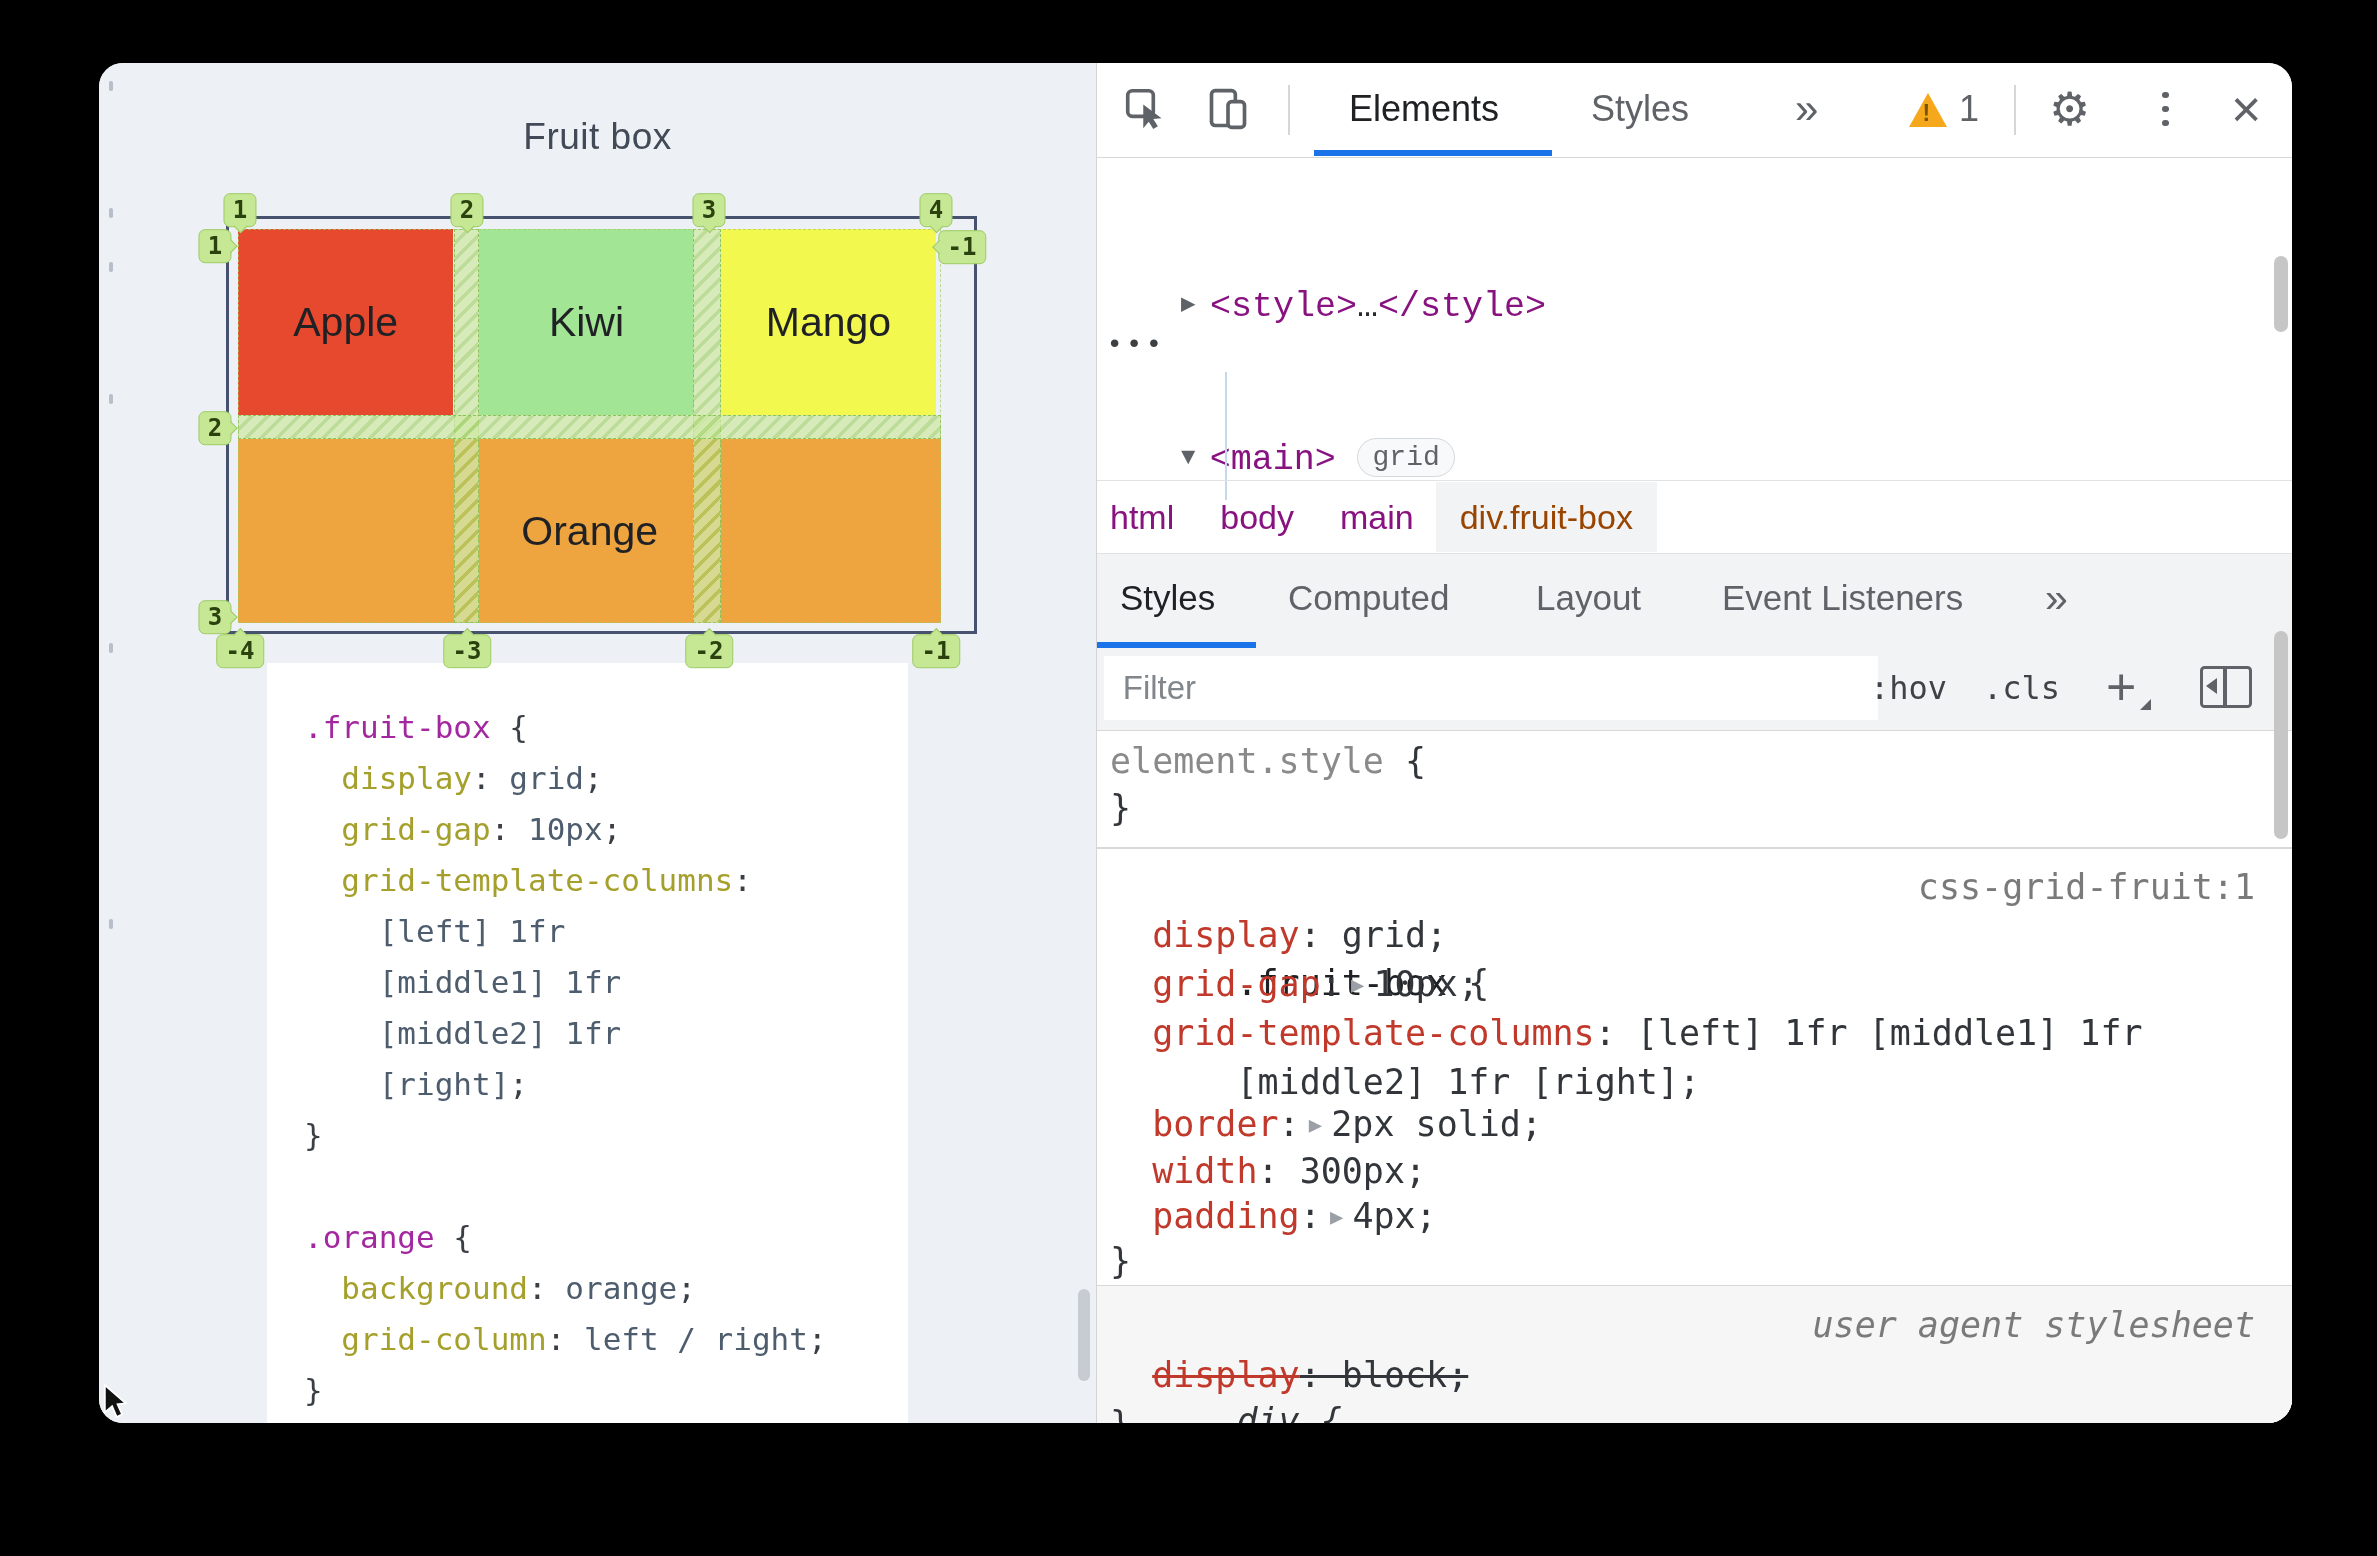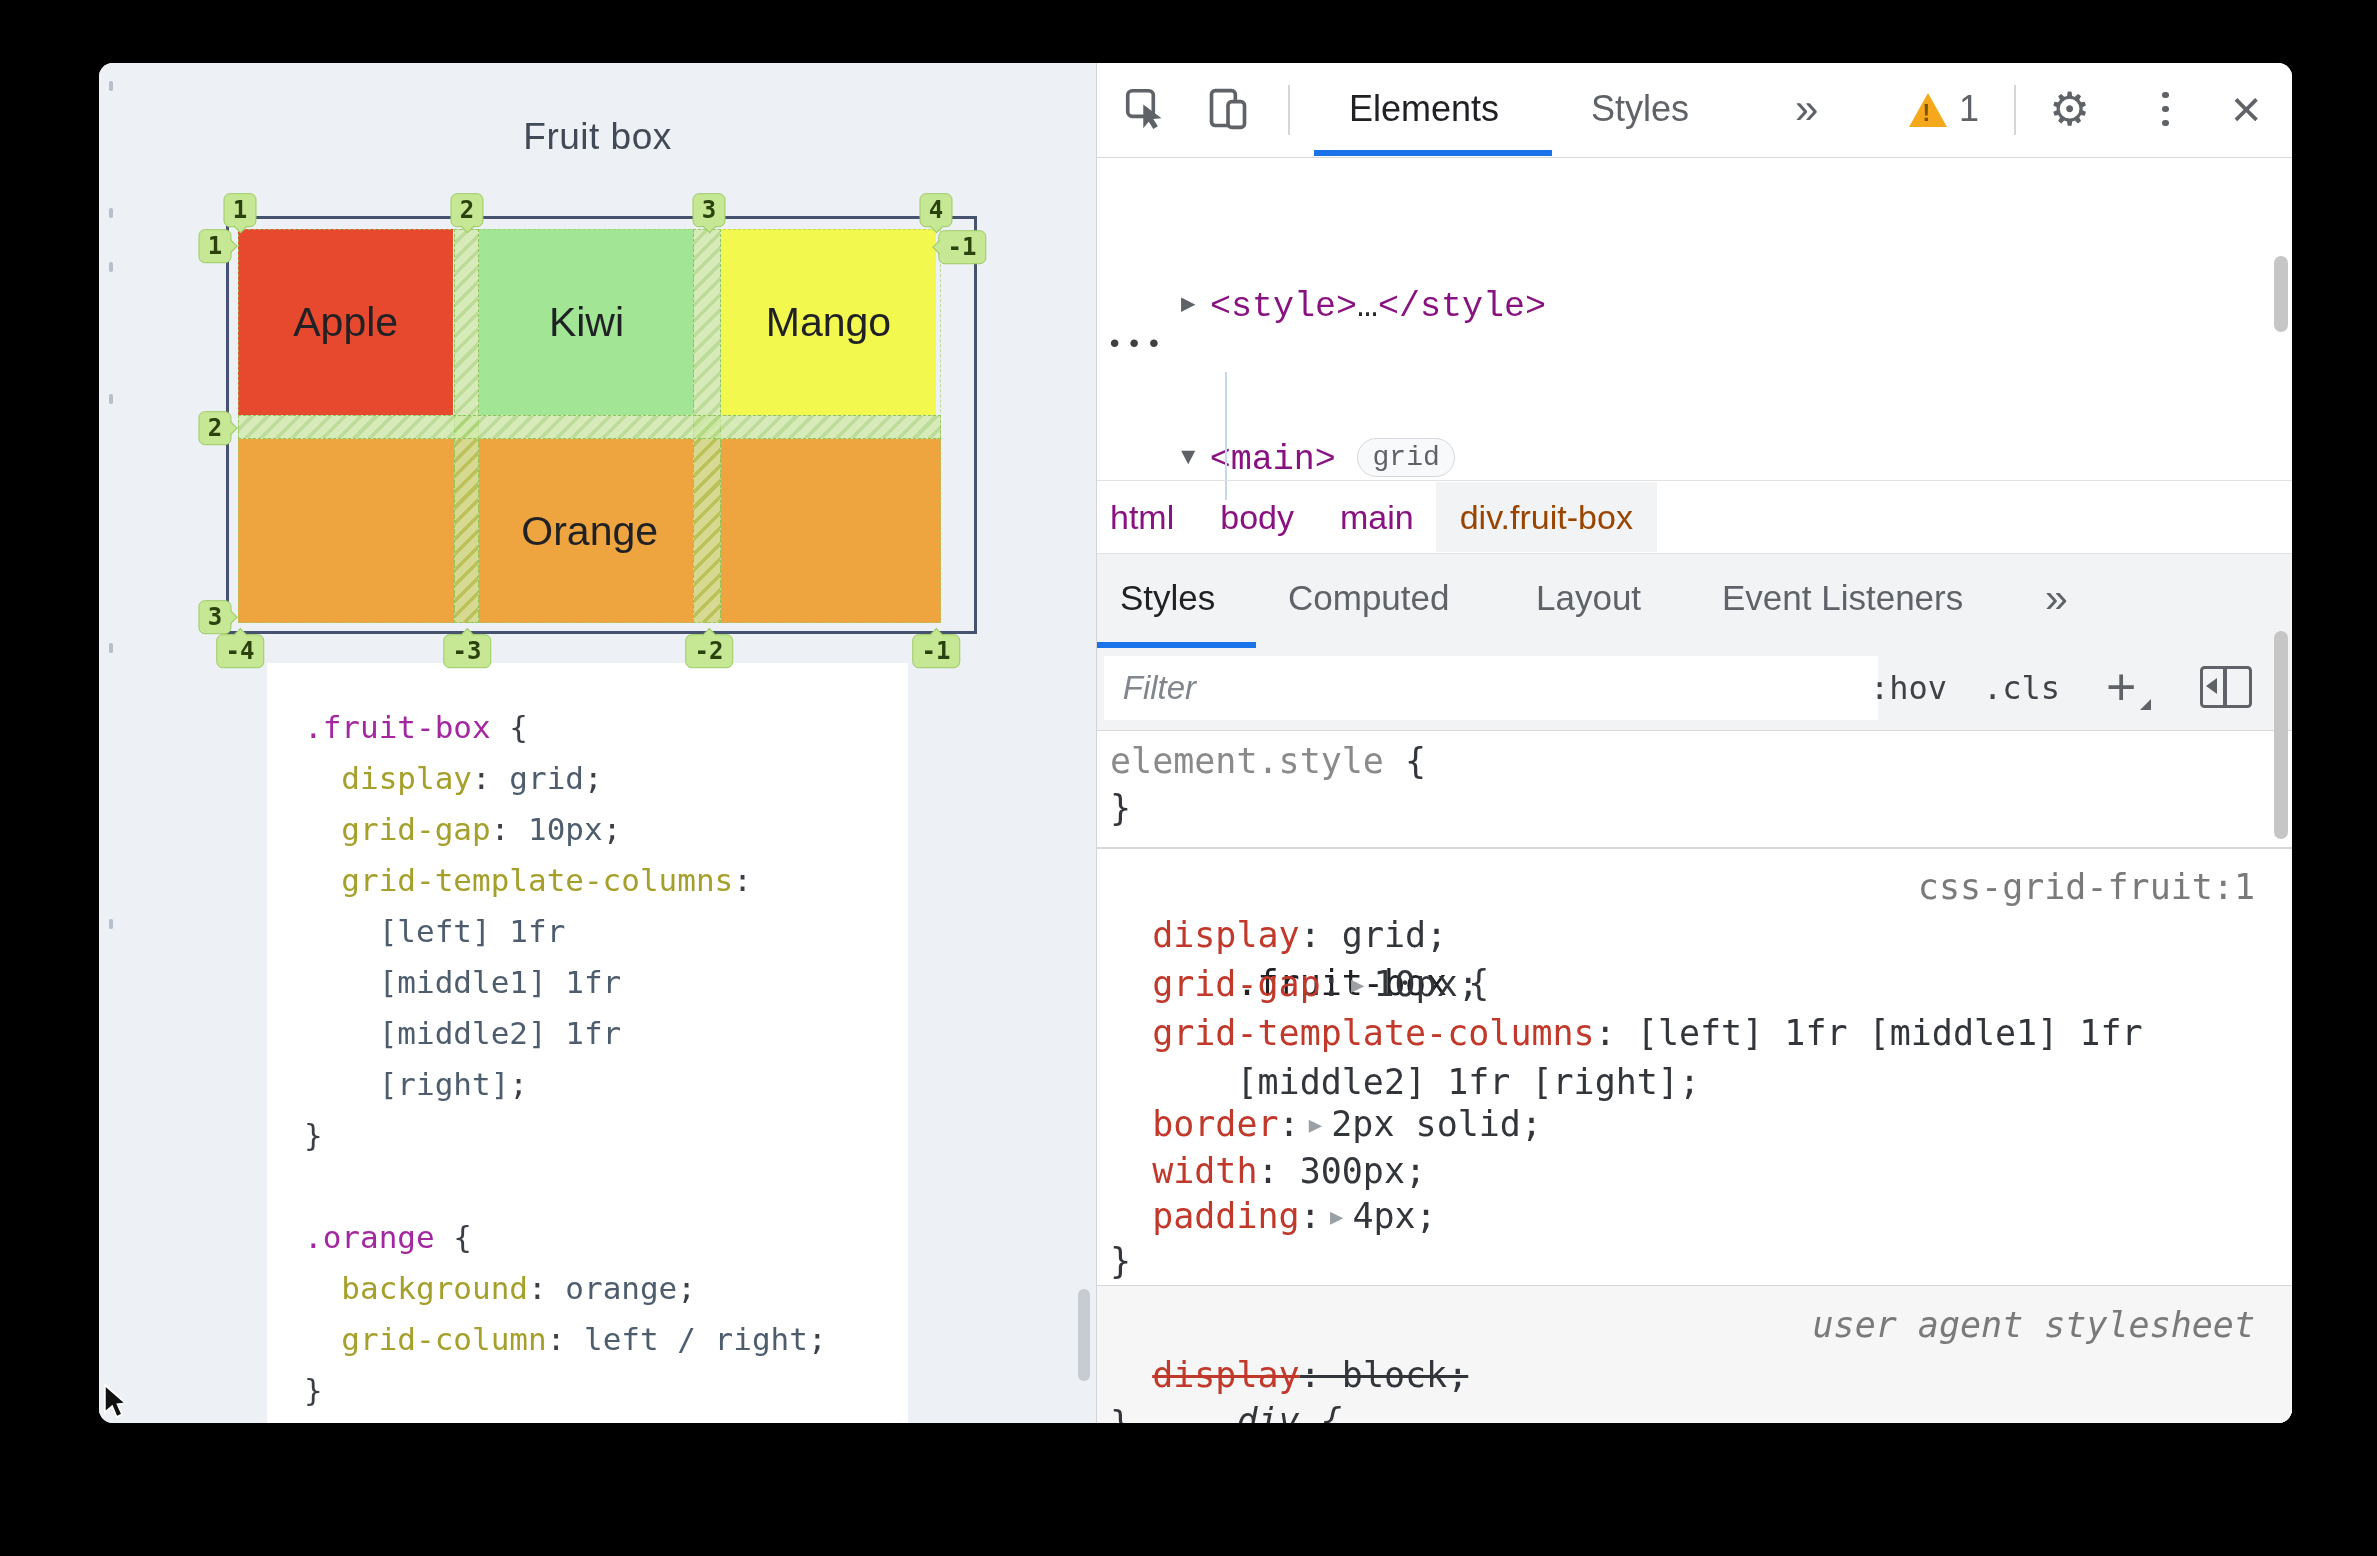--- a/index.html
+++ b/index.html
@@ -1,19 +1,19 @@
 <!DOCTYPE html>
 <html style="font-size:14.7px"><head>
 <meta charset="utf-8">
 <style>
   html,body{margin:0;padding:0;background:#000;}
   .canvas{position:relative;width:2377px;height:1556px;background:#000;overflow:hidden;
           font-family:"Liberation Sans",sans-serif;}
   .window{position:absolute;left:99px;top:63px;width:2193px;height:1360px;background:#fff;
-          border-radius:14px;overflow:hidden;}
+          border-radius:24px;overflow:hidden;}
   
   .page{position:absolute;left:0;top:0;width:997px;height:1360px;background:#edf0f4;}
   .page-title{position:absolute;left:0;top:53px;width:997px;text-align:center;font-size:37px;
               font-weight:500;color:#424a57;letter-spacing:0.5px;}
   .tick{position:absolute;left:10px;width:3.7px;height:10px;background:#b6bfca;border-radius:1.8px;}
   .grid-wrap{position:absolute;left:127px;top:153px;width:751px;height:418px;box-sizing:border-box;
              border:3.7px solid #47536e;}
   .fruit{position:absolute;display:flex;align-items:center;justify-content:center;
          font-size:41px;font-weight:500;color:#1f2125;}
   .apple{left:9.2px;top:10px;width:215px;height:186px;background:#e6492d;}
@@ -79,21 +79,21 @@
   .crumb{color:#881280;margin-left:46px;}
   .crumb:first-child{margin-left:13px;}
   .crumb.active{color:#994500;background:#f1f3f4;height:70px;line-height:70px;padding:0 24px;margin-left:22px;}
   
   .pane-tabs{position:absolute;left:0;top:491px;right:0;height:95px;background:#f1f3f4;}
   .pane-tab{position:absolute;top:0;height:88px;line-height:88px;font-size:35px;color:#5f6368;}
   .pane-tab.active{color:#202124;}
   .pane-underline{position:absolute;left:0;top:88px;width:159px;height:6.4px;background:#1a73e8;}
   .filter-row{position:absolute;left:0;top:586px;right:0;height:82px;background:#f1f3f4;border-bottom:1.8px solid #d8d8d8;box-sizing:border-box;}
   .filter-input{position:absolute;left:7.4px;top:7.4px;width:737px;height:64px;border:none;background:#fff;
-                font-size:33px;color:#333;padding:0 18.4px;font-family:"Liberation Sans",sans-serif;outline:none;font-style:italic;}
+                font-size:33px;color:#333;padding:0 18.4px;font-family:"Liberation Sans",sans-serif;outline:none;}
   .filter-input::placeholder{color:#80868b;}
   .pseudo{position:absolute;top:0;height:79px;line-height:79px;font-family:"DejaVu Sans Mono",monospace;
           font-size:32px;color:#3f4348;}
   .plus{position:absolute;left:1009px;top:0;height:76px;line-height:76px;font-size:52px;font-weight:300;color:#5f6368;}
   .plus:after{content:"";position:absolute;right:-14.7px;bottom:14.7px;border-left:11px solid transparent;border-bottom:11px solid #5f6368;}
   .side-ico{position:absolute;left:1103px;top:16.6px;width:52px;height:42px;border:3.7px solid #5f6368;border-radius:4.6px;box-sizing:border-box;}
   .side-ico:before{content:"";position:absolute;left:20px;top:0;bottom:0;width:3.7px;background:#5f6368;}
   .side-ico:after{content:"";position:absolute;left:2.8px;top:9.2px;border-top:8.3px solid transparent;border-bottom:8.3px solid transparent;border-right:11px solid #5f6368;}
   
   .styles-area{position:absolute;left:0;top:668px;right:0;bottom:0;overflow:hidden;background:#fff;

